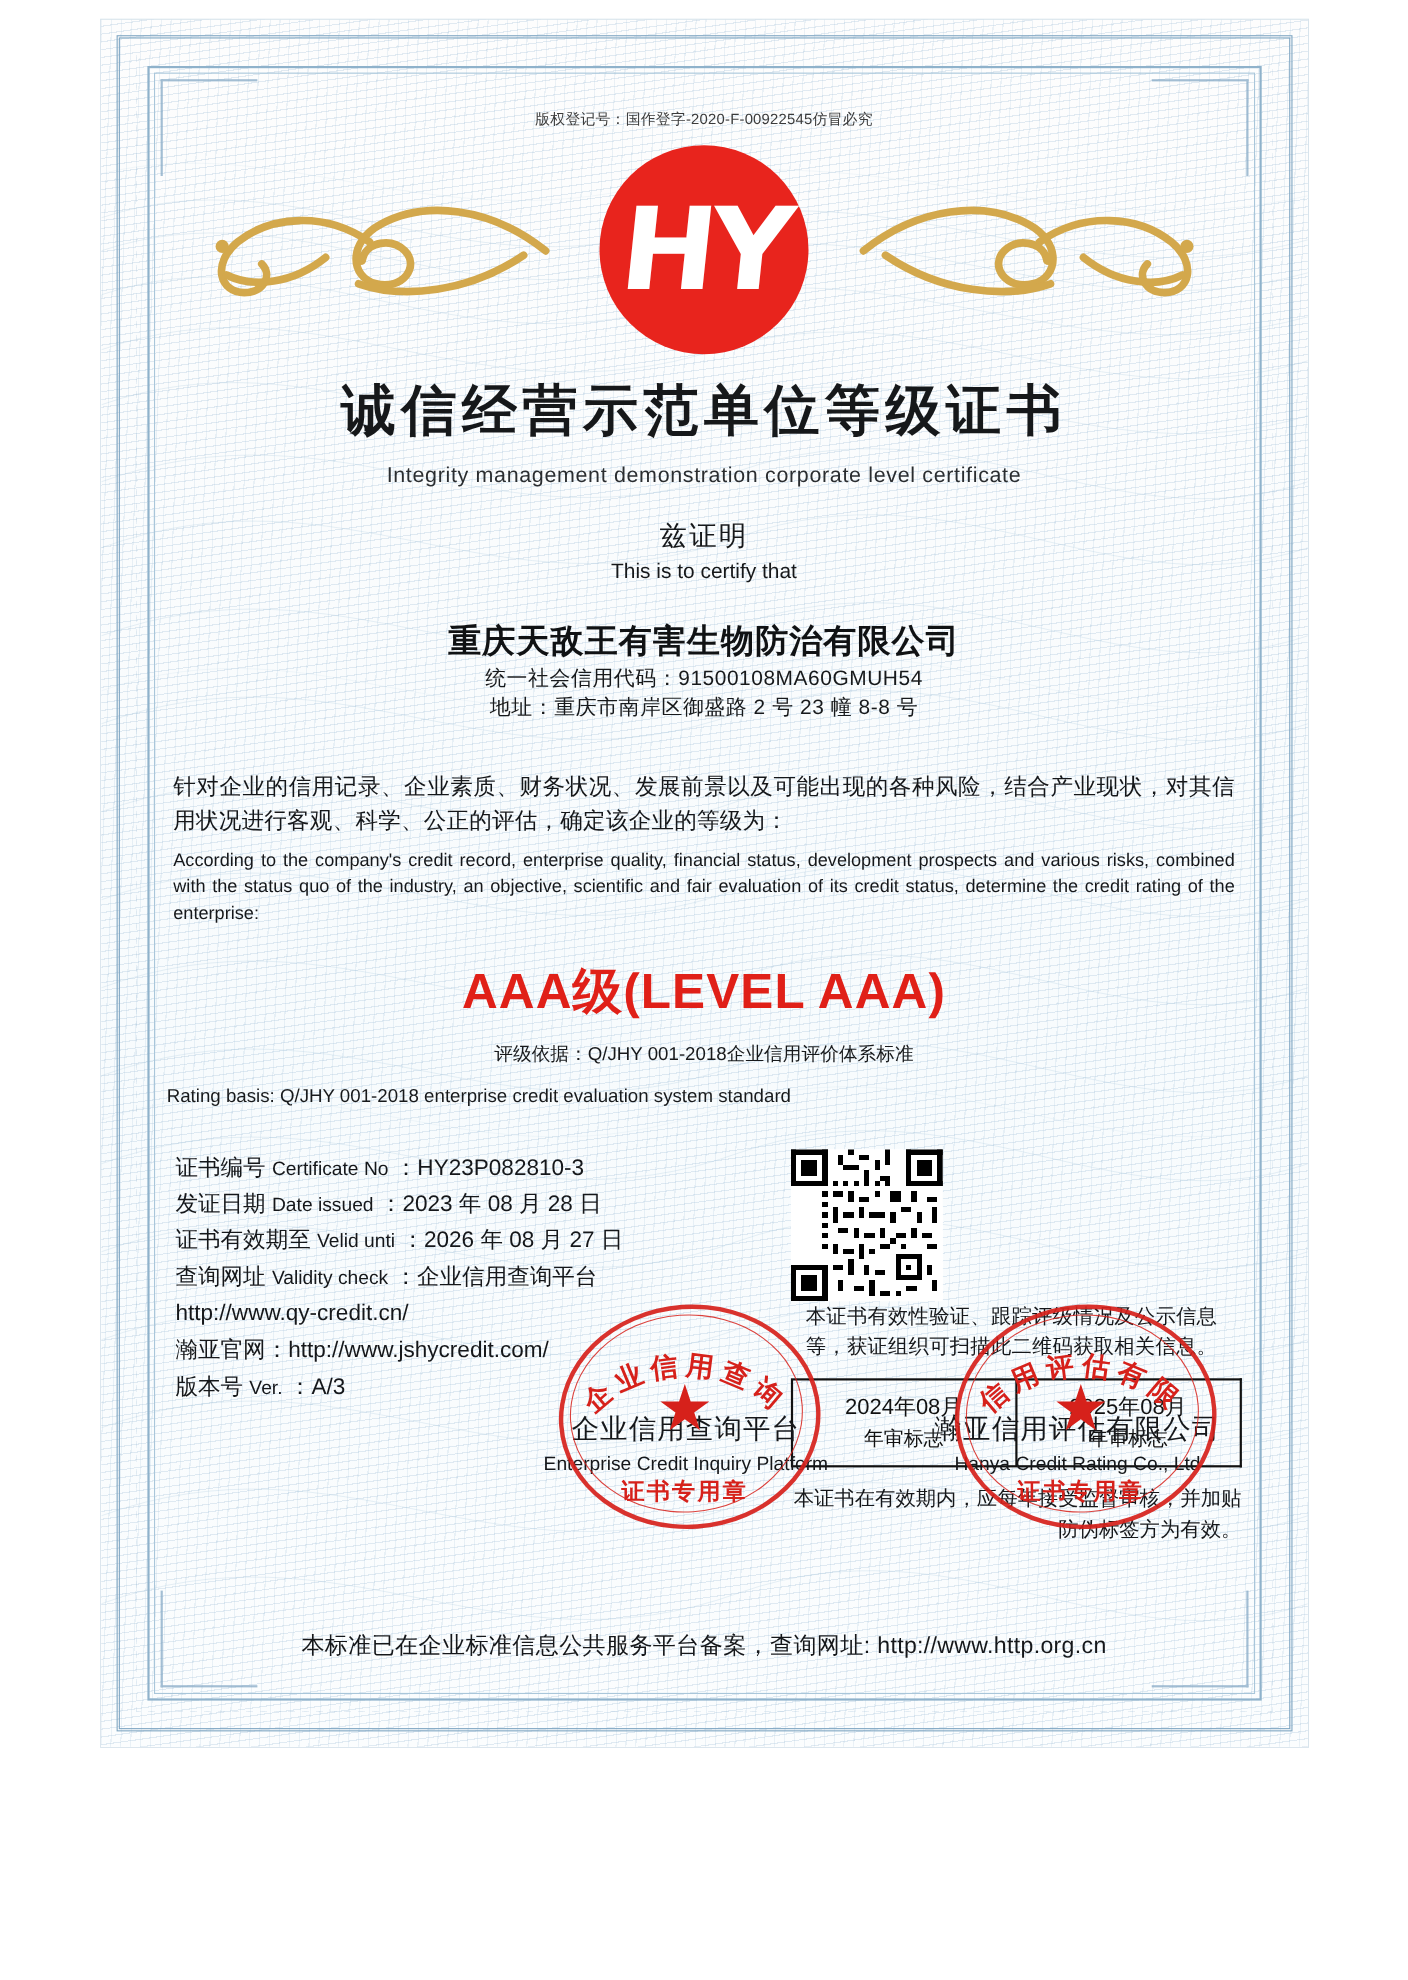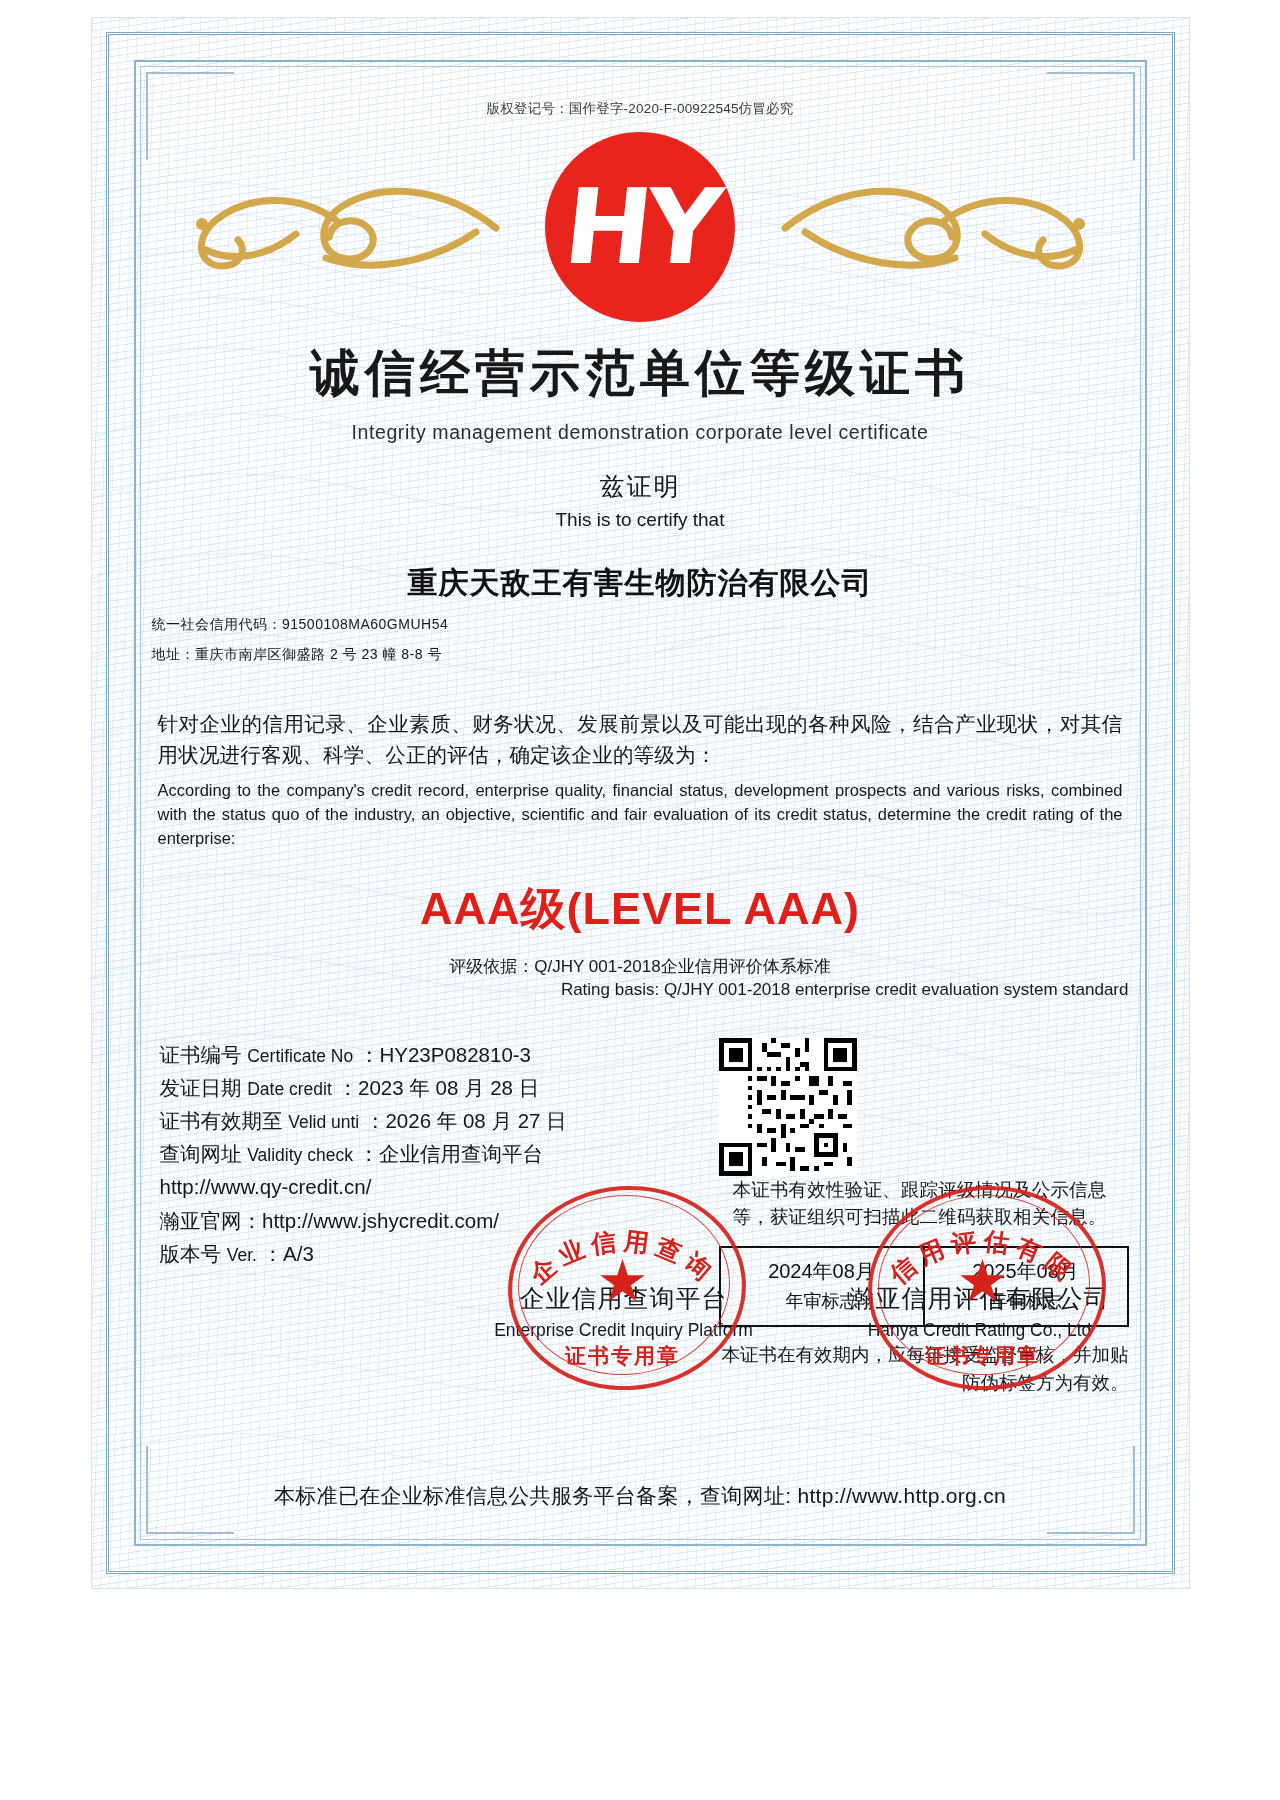--- a/index.html
+++ b/index.html
@@ -173,23 +173,24 @@
 
   .company-name {
     text-align: center;
     font-size: 30px;
     font-weight: 700;
     color: #101214;
     margin-top: 32px;
     letter-spacing: 1px;
   }
   .company-meta {
-    font-size: 14px;
+    text-align: center;
+    font-size: 19px;
     color: #17191b;
-    margin-top: 12px;
+    margin-top: 0;
     letter-spacing: .5px;
   }
 
   .para {
     margin-top: 44px;
     padding: 0 6px;
   }
   .para-cn {
     font-size: 20.5px;
     line-height: 1.52;
@@ -213,24 +214,24 @@
     margin-top: 28px;
     letter-spacing: 1px;
   }
   .basis-cn {
     text-align: center;
     font-size: 17px;
     color: #17191b;
     margin-top: 16px;
   }
   .basis-en {
-    text-align: right;
+    text-align: left;
     font-size: 17px;
     color: #17191b;
-    margin-top: 2px;
+    margin-top: 17px;
   }
 
   
   .details-row {
     display: flex;
     margin-top: 38px;
   }
   .details-left {
     width: 545px;
     padding-left: 8px;
@@ -473,21 +474,21 @@
     <div class="details-row">
 
       <div class="details-left">
         <div class="detail-line">
           <span>证书编号</span>
           <span class="en">Certificate No</span>
           <span>：HY23P082810-3</span>
         </div>
         <div class="detail-line">
           <span>发证日期</span>
-          <span class="en">Date credit</span>
+          <span class="en">Date issued</span>
           <span>：2023 年 08 月 28 日</span>
         </div>
         <div class="detail-line">
           <span>证书有效期至</span>
           <span class="en">Velid unti</span>
           <span>：2026 年 08 月 27 日</span>
         </div>
         <div class="detail-line">
           <span>查询网址</span>
           <span class="en">Validity check</span>

